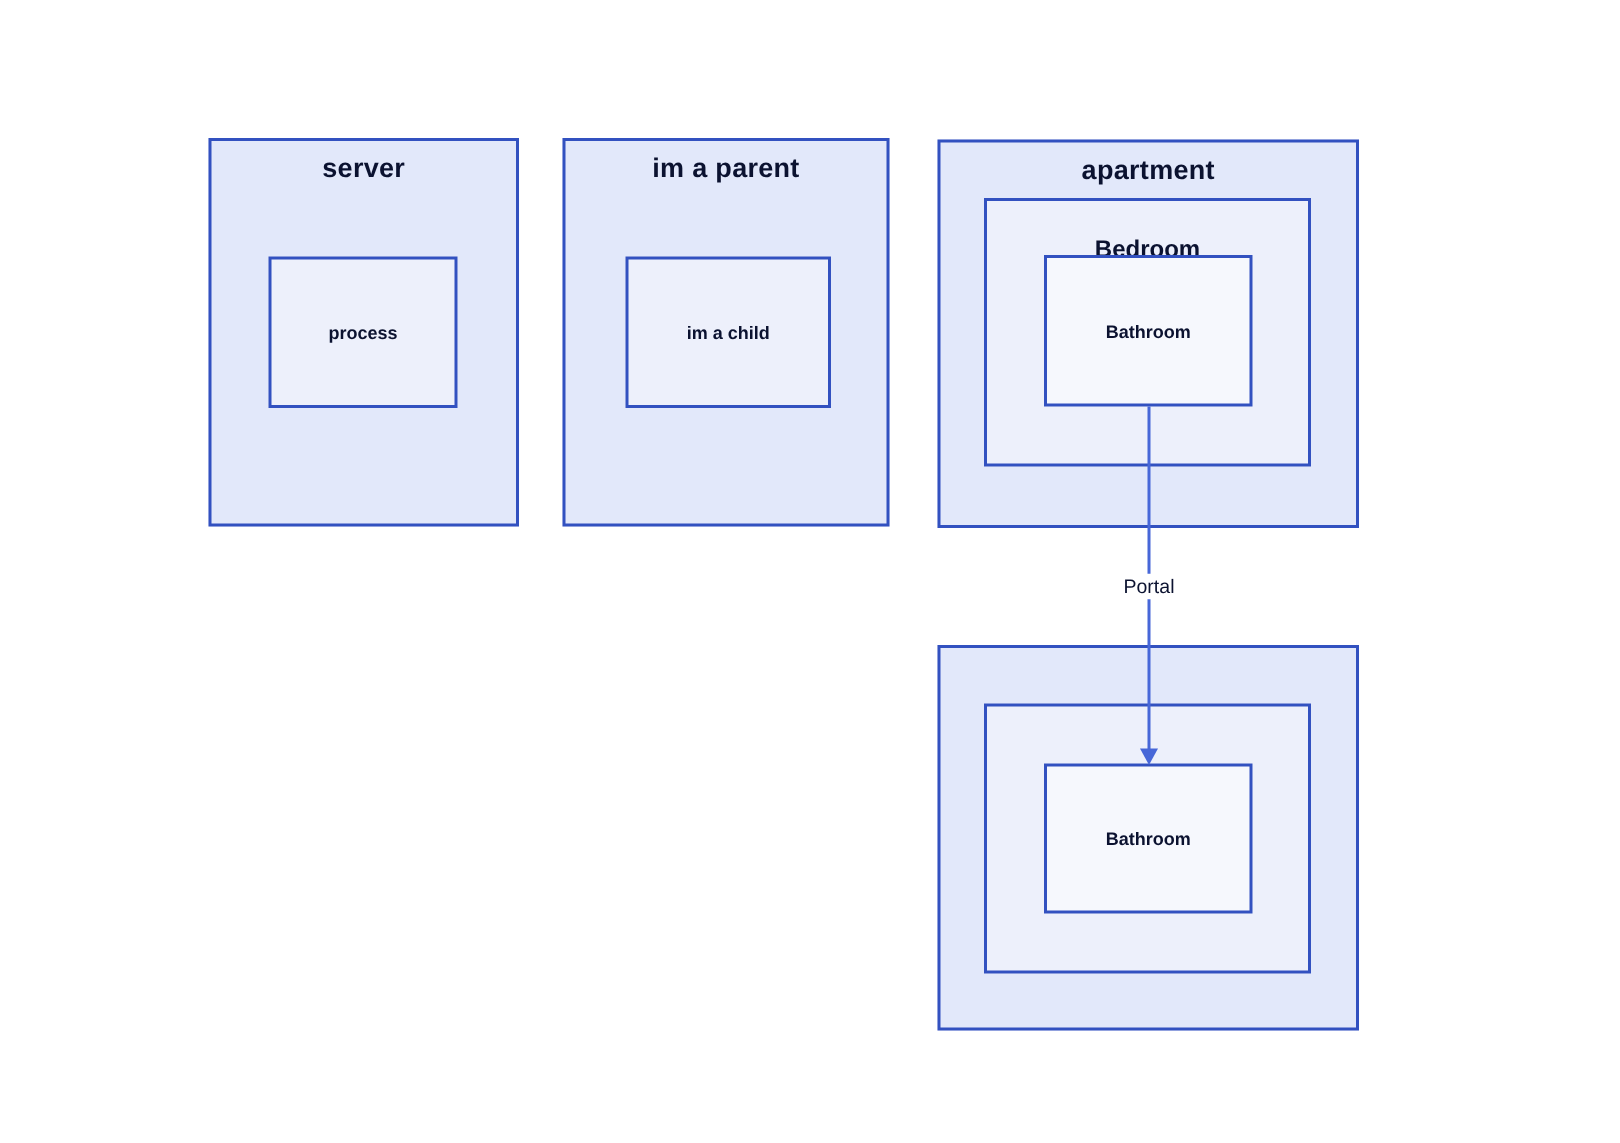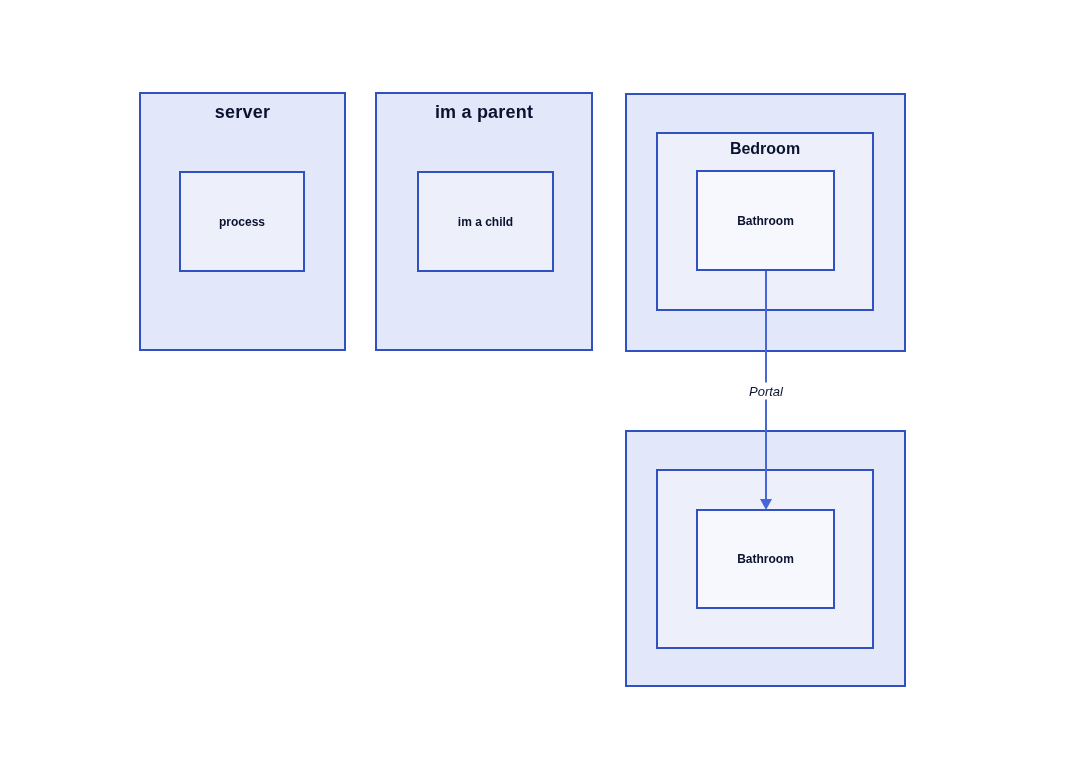--- a/index.html
+++ b/index.html
@@ -31,21 +31,21 @@
   .lvl2 { background: var(--fill-l2); }
   .lvl3 { background: var(--fill-l3); }
 
   .title {
     width: 100%;
     text-align: center;
     font-weight: bold;
     color: var(--label);
   }
   .t-lg { font-size: 18px; padding-top: 8px; letter-spacing: 0.2px; }
-  .t-md { font-size: 16px; padding-top: 6px; }
+  .t-md { font-size: 16px; padding-top: 24px; }
 
   .leaf {
     position: absolute;
     border: 2px solid var(--border);
     display: flex;
     align-items: center;
     justify-content: center;
   }
   .leaf-label {
     font-size: 12px;
@@ -65,21 +65,20 @@
     width: 0;
     height: 0;
     border-left: 6px solid transparent;
     border-right: 6px solid transparent;
     border-top: 11px solid var(--edge);
     z-index: 6;
   }
   .edge-label {
     position: absolute;
     transform: translate(-50%, -50%);
-    font-style: italic;
     font-size: 13px;
     color: var(--label);
     background: var(--canvas-bg);
     padding: 1px 5px;
     z-index: 7;
     white-space: nowrap;
   }
 </style>
 </head>
 <body>
@@ -94,20 +93,21 @@
   </div>
 
   <div class="group lvl1" style="left:139px; top:92px; width:207px; height:259px;">
     <div class="title t-lg">server</div>
     <div class="leaf lvl2" style="left:38px; top:77px; width:126px; height:101px;">
       <span class="leaf-label">process</span>
     </div>
   </div>
 
   <div class="group lvl1" style="left:625px; top:93px; width:281px; height:259px;">
+    <div class="title t-lg">apartment</div>
     <div class="group lvl2" style="left:29px; top:37px; width:218px; height:179px;">
       <div class="title t-md">Bedroom</div>
       <div class="leaf lvl3" style="left:38px; top:36px; width:139px; height:101px;">
         <span class="leaf-label">Bathroom</span>
       </div>
     </div>
   </div>
 
   <div class="group lvl1" style="left:625px; top:430px; width:281px; height:257px;">
     <div class="group lvl2" style="left:29px; top:37px; width:218px; height:180px;">

